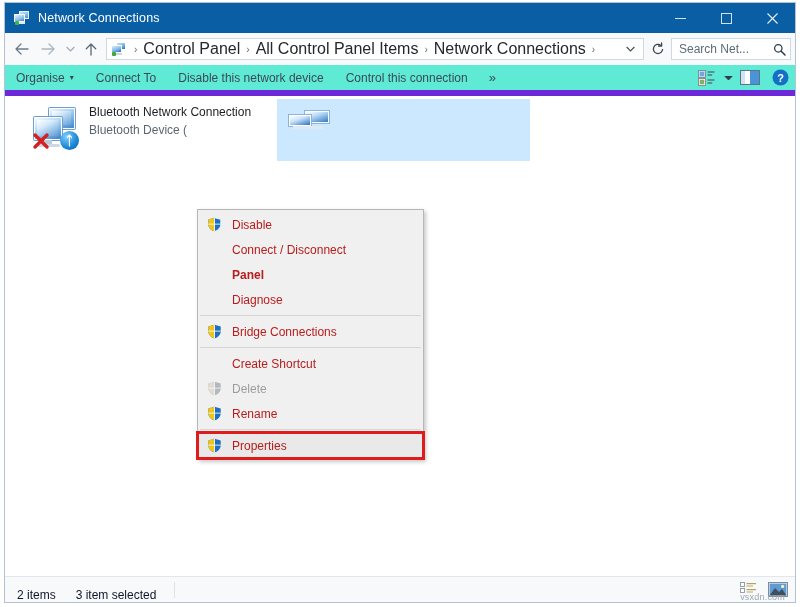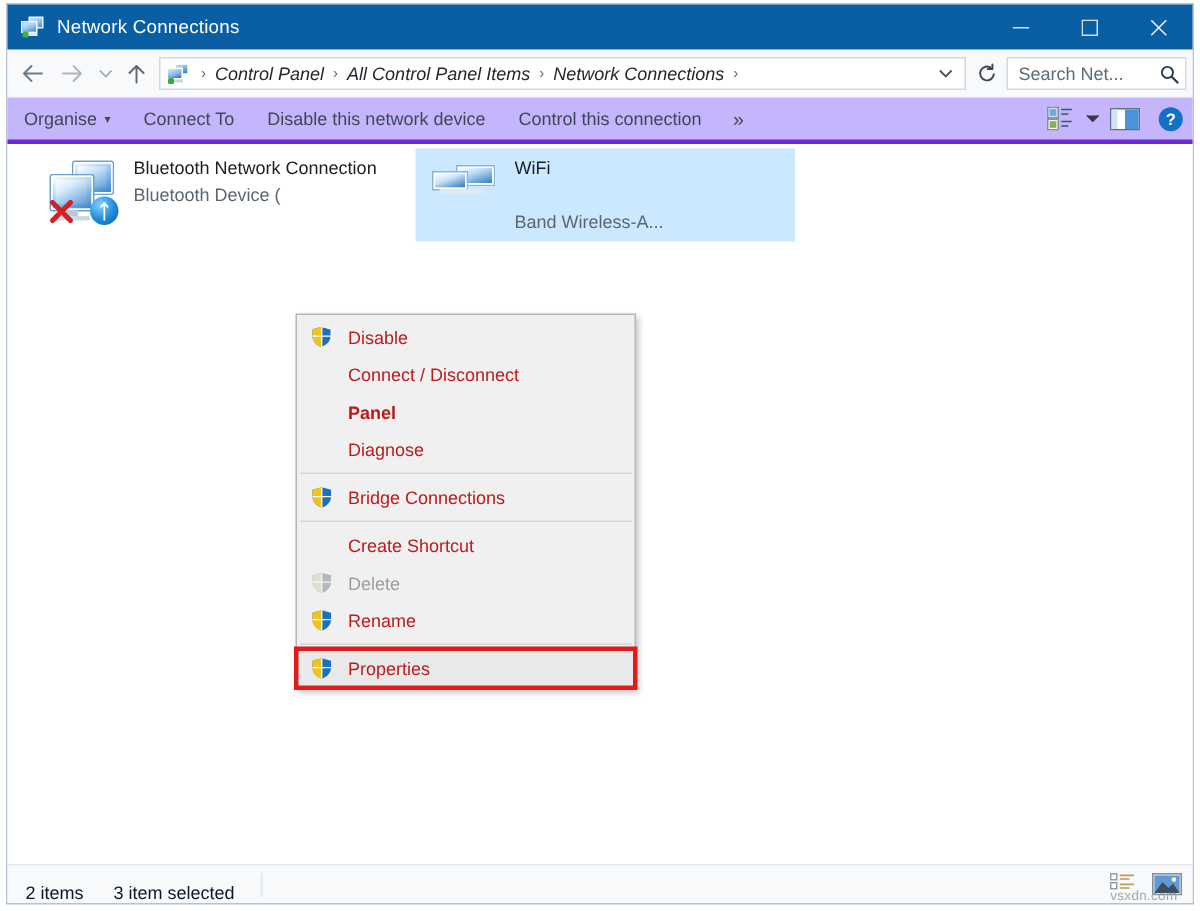--- a/index.html
+++ b/index.html
@@ -172,25 +172,24 @@
   }
   .addr-icon .ab {
     position: absolute; left: 3px; top: 12px;
     width: 8px; height: 2px; background: #c7d6e3;
   }
   .addr-icon .ag {
     position: absolute; left: 1px; top: 11px;
     width: 4px; height: 4px; background: #3fa83a; border-radius: 1px;
   }
   .crumb {
-    font-size: 12px;
+    font-size: 16px;
     color: #22282e;
     white-space: nowrap;
     padding: 0 2px;
-    font-style: italic;
   }
   .crumb-sep {
     color: #5d6b79;
     font-size: 10px;
     padding: 0 4px;
     display: flex;
     align-items: center;
   }
   .addr-spacer { flex: 1 1 auto; }
   .addr-chev {
@@ -233,22 +232,22 @@
     width: 22px;
     display: flex;
     align-items: center;
     justify-content: center;
     color: #2b3views;
   }
 
   
   .cmdbar {
     height: 31px;
-    background: #c4b5fd;
-    border-bottom: 3px solid #6d28d9;
+    background: #5eead4;
+    border-bottom: 6px solid #6d28d9;
     display: flex;
     align-items: center;
     flex: 0 0 auto;
     box-sizing: border-box;
     justify-content: space-between;
   }
   .cmd-item {
     font-size: 12px;
     color: #3d4a56;
     padding: 0 11px;
@@ -683,25 +682,20 @@
       </div>
 
       <div class="tile selected" style="left:272px; top:3px;">
         <div class="tile-icon">
           <div class="wifiicon">
             <div class="w2"></div>
             <div class="w1"></div>
             <div class="wbase"></div>
           </div>
         </div>
-        <div class="tile-text">
-          <div class="tile-line1">WiFi</div>
-          <div class="tile-line2">&nbsp;</div>
-          <div class="tile-line3">Band Wireless-A...</div>
-        </div>
       </div>
 
       <div class="ctxmenu">
 
         <div class="ctx-item">
           <span class="ctx-ico">
             <svg class="shield" viewBox="0 0 16 16">
                 <path d="M8 0.8 L14.6 2.6 L14.6 7.6 C14.6 11.4 11.6 14.2 8 15.3 C4.4 14.2 1.4 11.4 1.4 7.6 L1.4 2.6 Z" fill="#1d6fc0"></path>
                 <path d="M8 0.8 L1.4 2.6 L1.4 7.6 C1.4 11.4 4.4 14.2 8 15.3 Z" fill="#f0c419"></path>
                 <path d="M8 0.8 L14.6 2.6 L14.6 7.6 C14.6 11.4 11.6 14.2 8 15.3" fill="none" stroke="#ffffff" stroke-width="0.7"></path>

